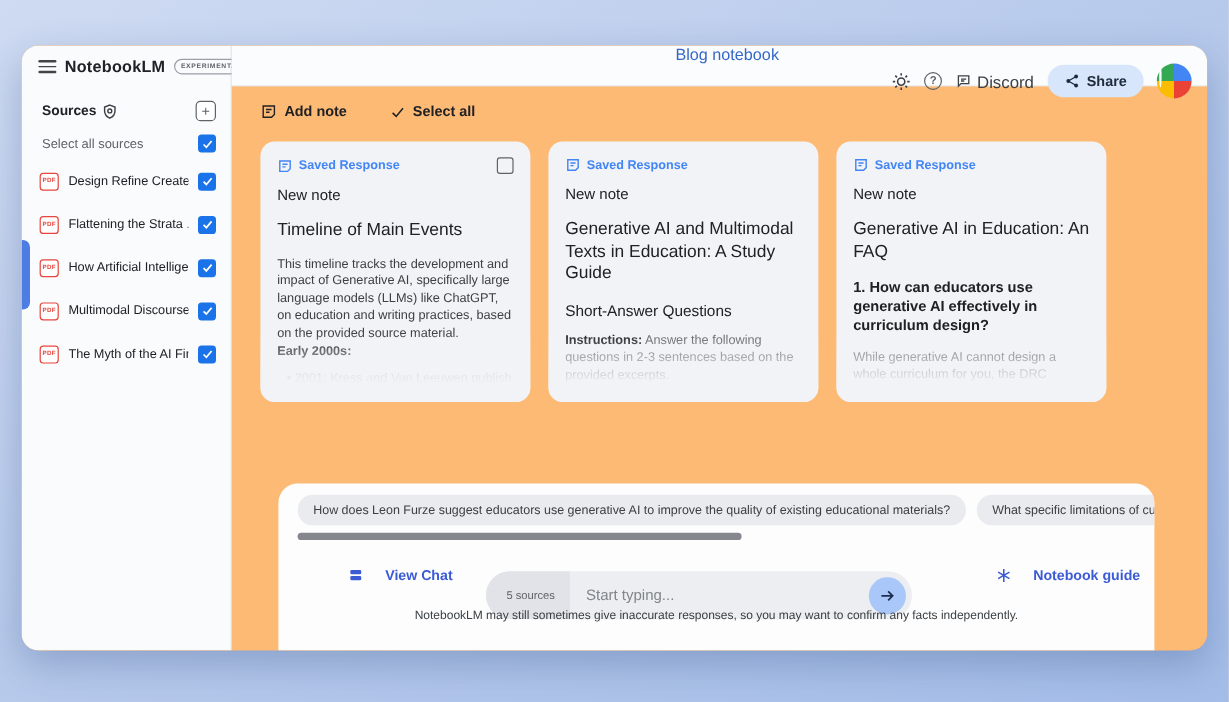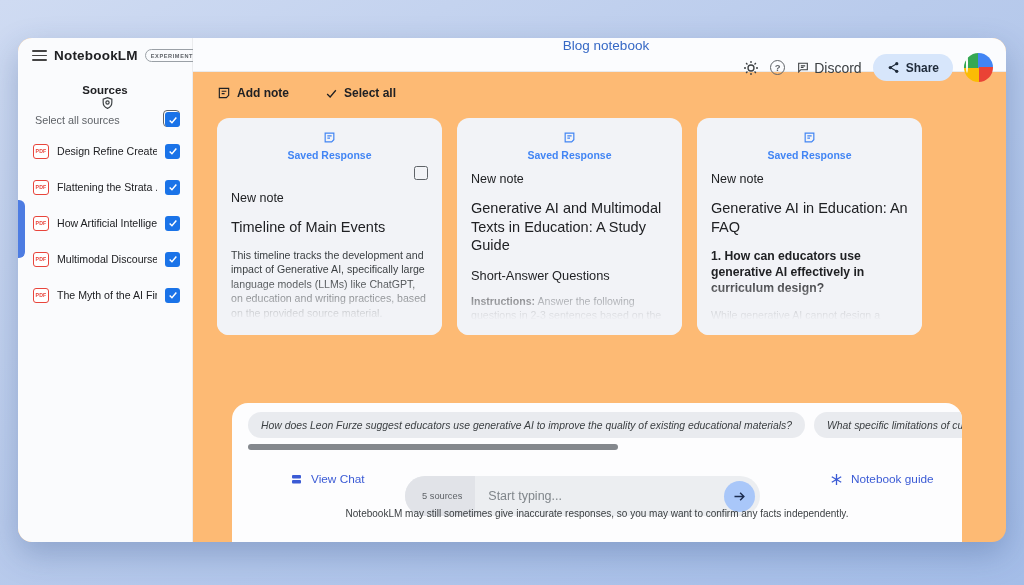--- a/index.html
+++ b/index.html
@@ -20,21 +20,21 @@
     background:#fafbfd; border-right:1px solid rgba(0,0,0,.06);
   }
   .logo-row { position:absolute; left:14px; top:10px; display:flex; align-items:center; gap:7px; }
   .hamburger { width:15px; height:11px; display:flex; flex-direction:column; justify-content:space-between; cursor:pointer; }
   .hamburger span { display:block; height:1.8px; background:#444; border-radius:1px; }
   .brand { font-size:13.5px; font-weight:700; color:#202124; letter-spacing:.2px; }
   .badge {
     font-size:5.6px; font-weight:700; letter-spacing:.6px; color:#5f6368;
     border:1px solid #9aa0a6; border-radius:8px; padding:2.5px 5px;
   }
-  .sources-row { position:absolute; left:17px; top:46px; right:12px; display:flex; align-items:center;flex-direction:column; }
+  .sources-row { position:absolute; left:17px; top:46px; right:12px; display:flex; align-items:center; }
   .sources-label { font-size:11.5px; font-weight:700; color:#202124; margin-right:5px; }
   .plus-btn {
     margin-left:auto; width:17px; height:17px; border:1.4px solid #5f6368; border-radius:4px;
     display:flex; align-items:center; justify-content:center; color:#5f6368;
     font-size:12px; line-height:1; cursor:pointer; background:#fff;
   }
   .selectall-row { position:absolute; left:17px; top:74px; right:12px; display:flex; align-items:center; }
   .selectall-label { font-size:10.8px; color:#5f6368; }
   .cb {
     width:15px; height:15px; border-radius:3px; background:#1a73e8;
@@ -84,21 +84,21 @@
   
   .toolbar { position:absolute; left:199px; top:48px; display:flex; align-items:center; gap:36px; }
   .tbtn { display:flex; align-items:center; gap:6px; font-size:12px; font-weight:700; color:#202124; cursor:pointer; }
   
   .card {
     position:absolute; top:80px; width:225px; height:217px;
     background:#f2f3f7; border-radius:12px; padding:13px 14px; overflow:hidden;
   }
   .card .fade { position:absolute; left:0; right:0; bottom:0; height:58px;
     background:linear-gradient(180deg, rgba(242,243,247,0) 0%, #f2f3f7 75%); pointer-events:none; }
-  .card-head { display:flex; align-items:center; gap:5px;flex-direction:column; }
+  .card-head { display:flex; align-items:center; gap:5px; }
   .tag { font-size:10.5px; font-weight:700; color:#4285f4; }
   .tag-ic { color:#4285f4; display:flex; }
   .card-cb { margin-left:auto; width:14px; height:14px; border:1.8px solid #5f6368; border-radius:2.5px; background:transparent; cursor:pointer; }
   .note-label { font-size:12.5px; color:#202124; margin-top:11px; }
   .card-title { font-size:14.5px; color:#202124; margin-top:13px; line-height:1.28; }
   .card-body { font-size:10.6px; color:#3c4043; line-height:1.38; margin-top:11px; }
   .card-sub { font-size:10.6px; font-weight:700; color:#202124; }
   .card-bullet { font-size:10.6px; color:#9aa0a6; margin-top:9px; padding-left:8px; }
   .card-section { font-size:12.8px; color:#202124; margin-top:13px; }
   .card-q { font-size:12.2px; font-weight:700; color:#202124; line-height:1.3; margin-top:13px; }
@@ -106,26 +106,26 @@
   
   .chat-panel {
     position:absolute; left:214px; top:365px; width:730px; height:139px;
     background:#fdfdfe; border-radius:16px 16px 0 0;
     overflow:hidden;
   }
   .chips { position:absolute; left:16px; top:9px; right:0; height:26px; display:flex; gap:9px; overflow:hidden; }
   .chip {
     flex:none; height:26px; display:flex; align-items:center; padding:0 13px;
     background:#e9ebef; border-radius:13px; font-size:10.4px; color:#3c4043;
-    white-space:nowrap; cursor:pointer;font-style:italic;
+    white-space:nowrap; cursor:pointer;
   }
   .chip.clipped { width:186px; padding-right:0; overflow:hidden; }
   .hscroll { position:absolute; left:16px; top:41px; width:370px; height:6px; background:#84888d; border-radius:3px; cursor:pointer; }
   .chat-controls { position:absolute; left:0; right:0; top:57px; height:40px; }
-  .link-btn { display:flex; align-items:center; gap:8px; font-size:11.8px; font-weight:400; color:#3b5bd5; cursor:pointer; }
+  .link-btn { display:flex; align-items:center; gap:18px; font-size:11.8px; font-weight:700; color:#3b5bd5; cursor:pointer; }
   .view-chat { position:absolute; left:58px; top:12px; }
   .guide { position:absolute; left:598px; top:12px; }
   .input-pill {
     position:absolute; left:173px; top:16px; width:355px; height:40px;
     background:#eceef1; border-radius:20px; display:flex; align-items:center; overflow:hidden;
   }
   .src-count {
     height:100%; display:flex; align-items:center; padding:0 13px 0 17px;
     background:#e1e3e8; font-size:9.3px; color:#5f6368; flex:none;
   }

